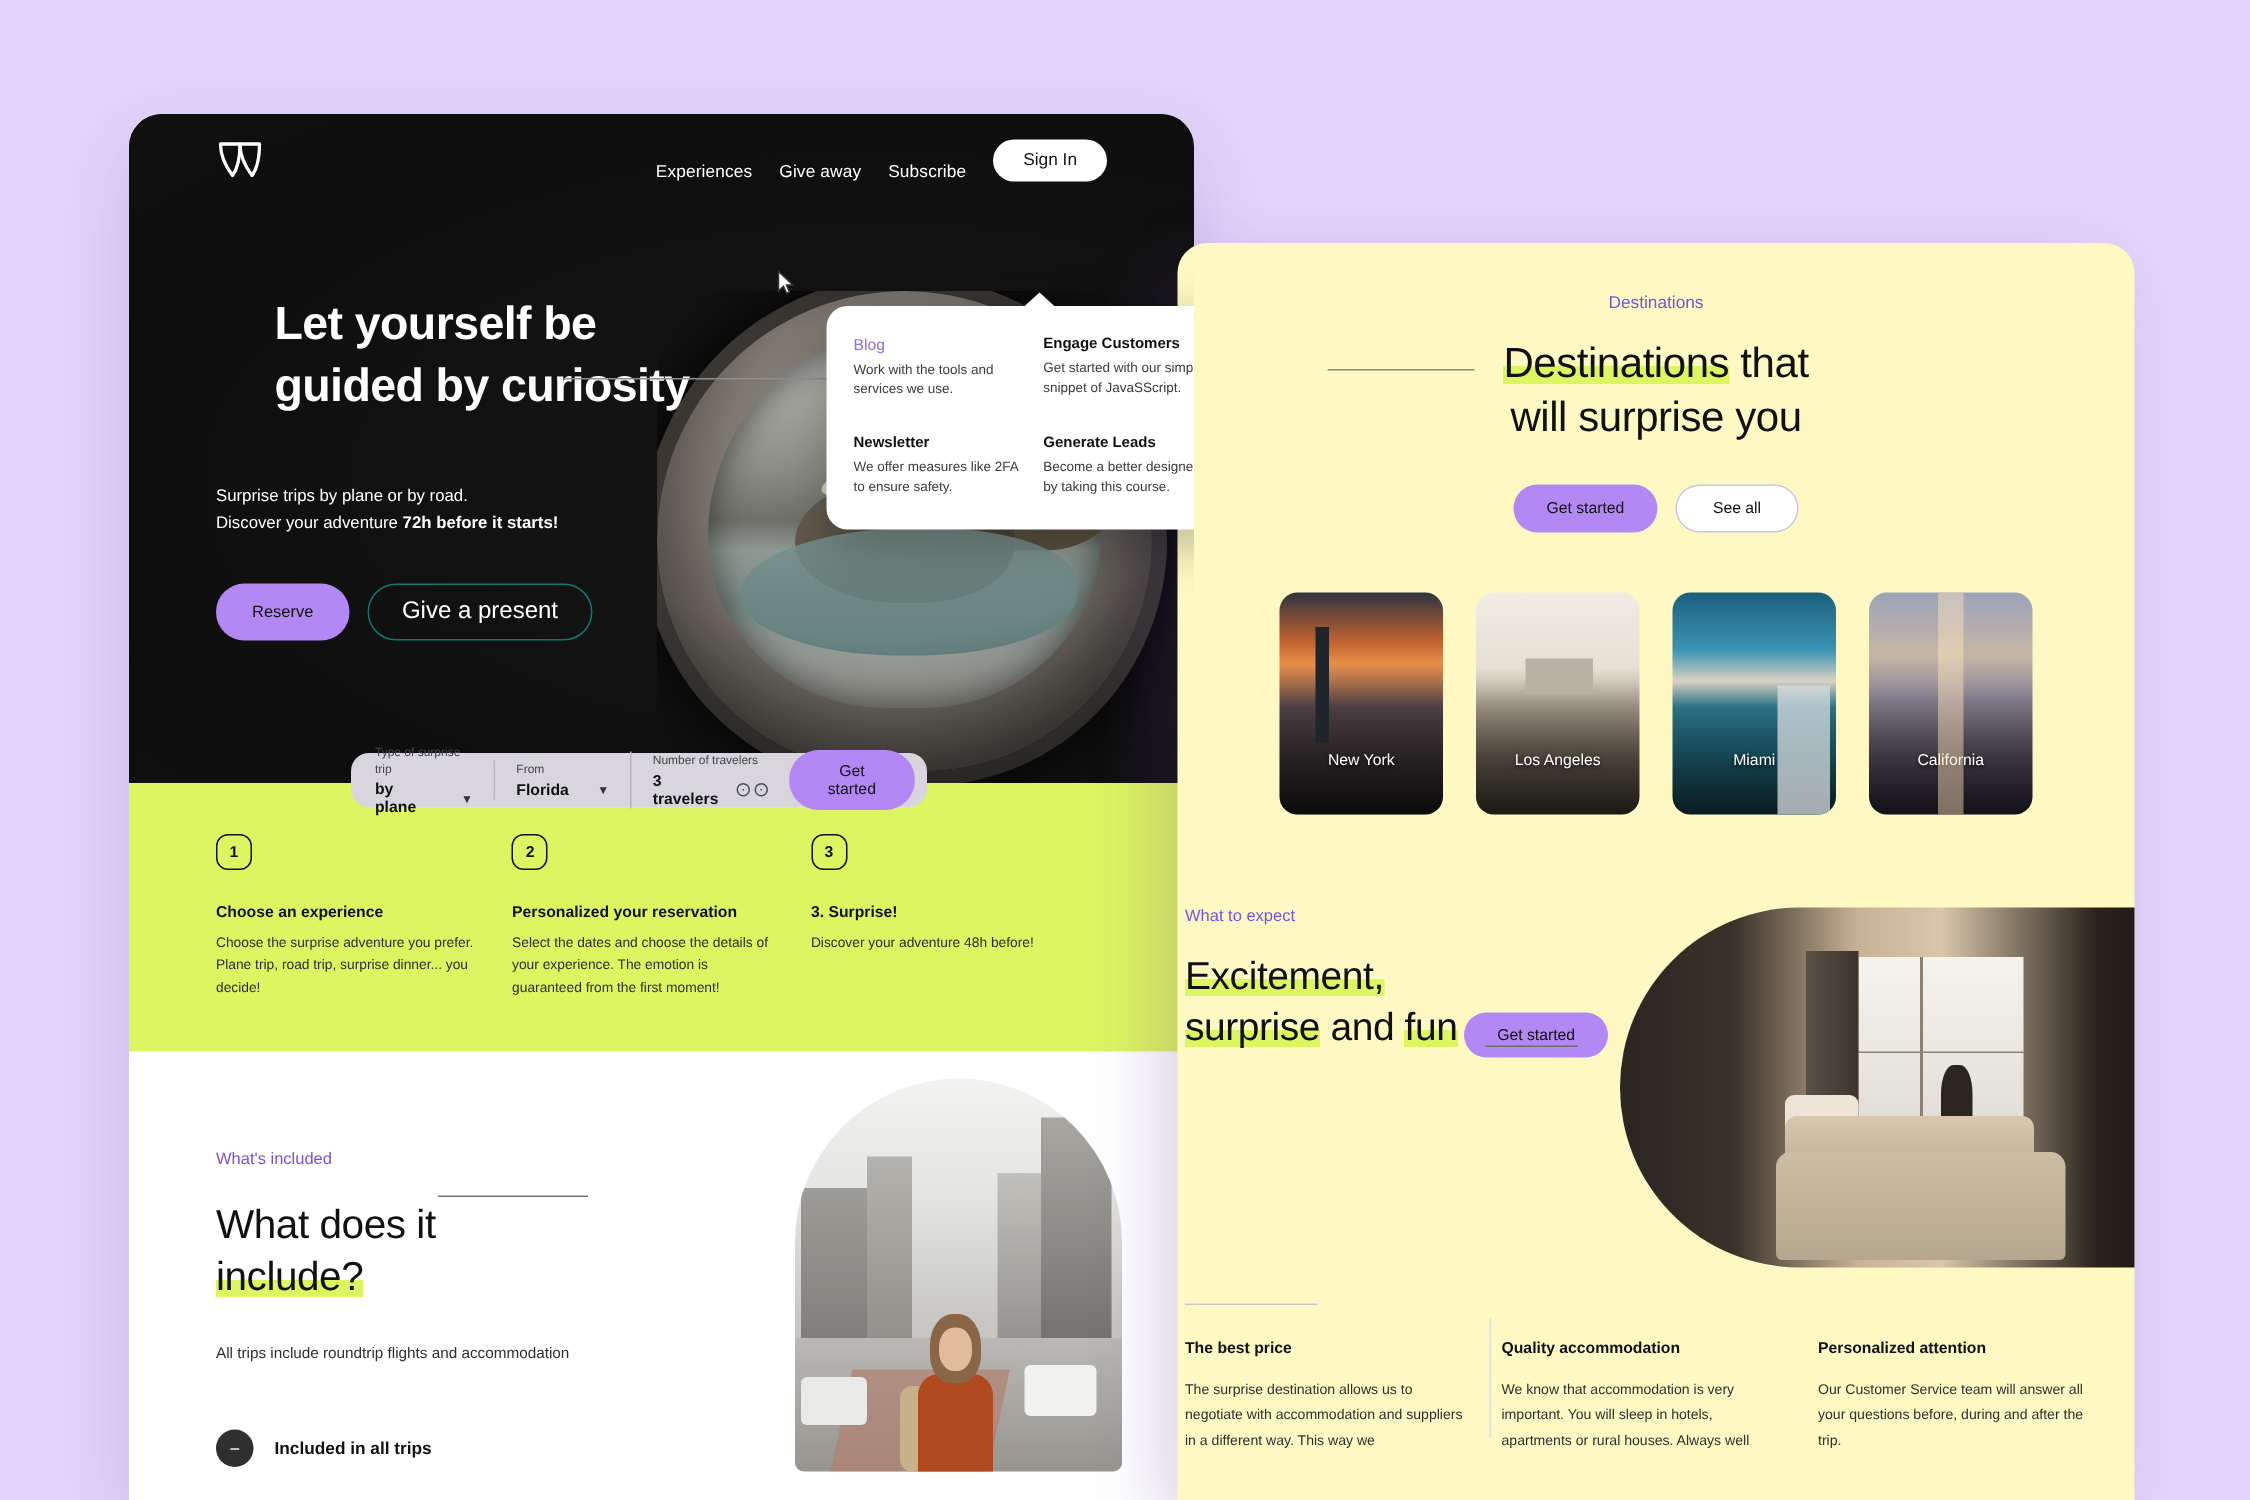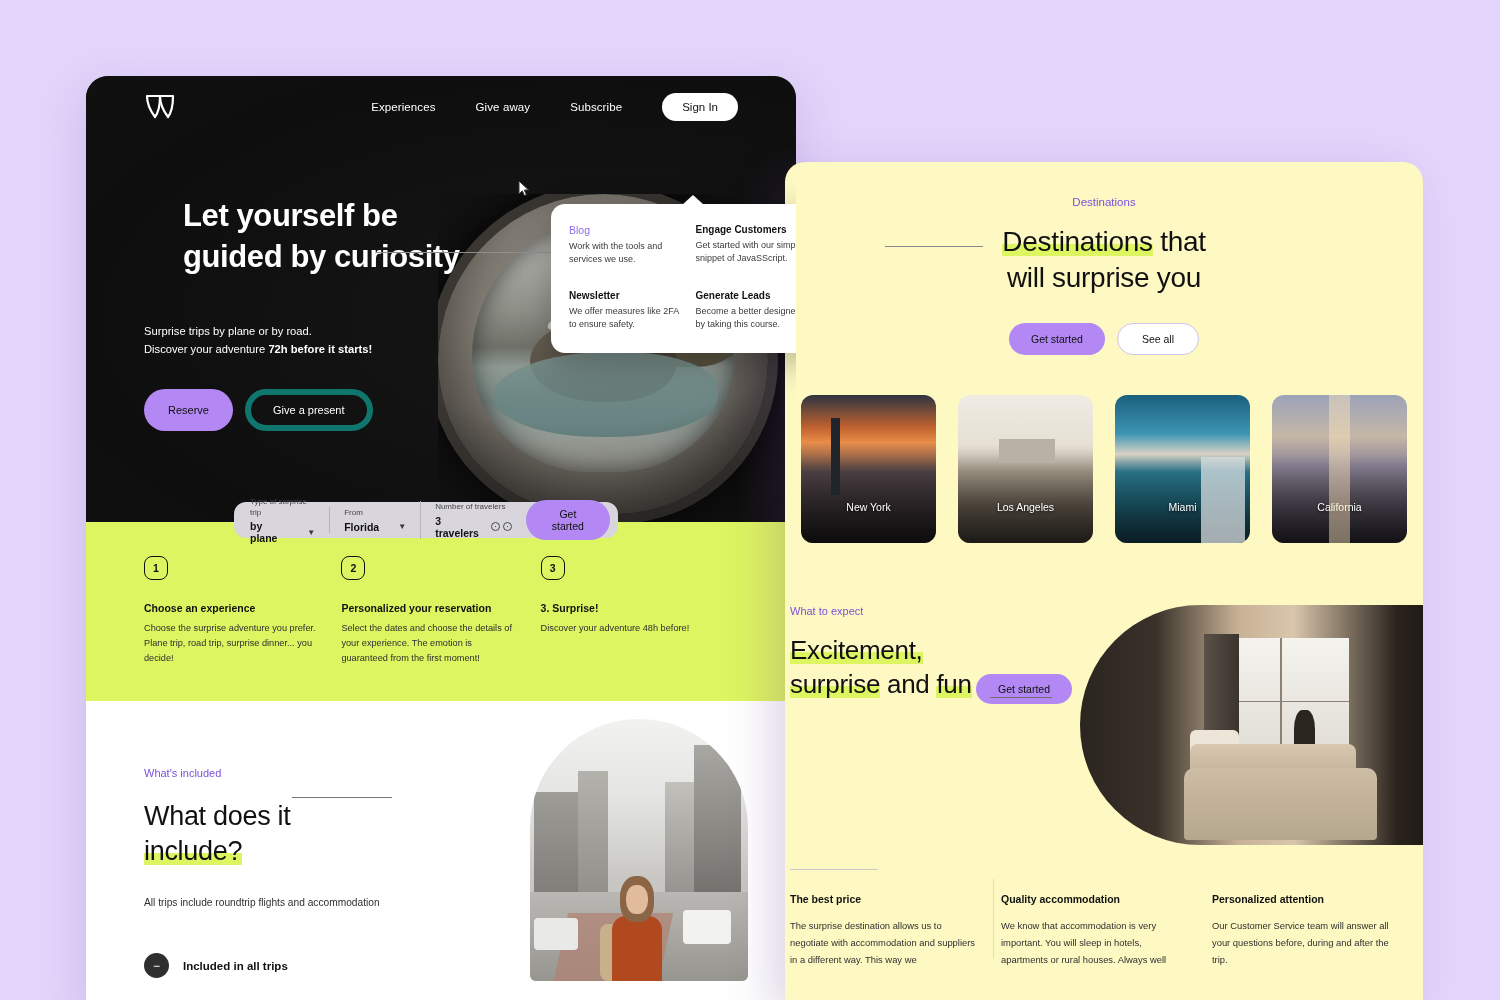--- a/index.html
+++ b/index.html
@@ -51,21 +51,21 @@
   .land2 { position:absolute; left:52%; top:18%; width:52%; height:40%;
     background: linear-gradient(160deg,#7c7567,#56503f 80%); border-radius: 55% 45% 40% 60%; }
   .beach { position:absolute; left:28%; top:30%; width:44%; height:10%;
     background: rgba(233,228,214,.75); border-radius: 50%; transform: rotate(-18deg); }
   .water { position:absolute; left:8%; top:52%; width:86%; height:34%;
     background: linear-gradient(180deg,#7b9390,#5d7d7c); border-radius: 55% 45% 50% 50%; opacity:.85;}
   .hero-dark-ol { position:absolute; inset:0; background: radial-gradient(ellipse at 70% 55%, rgba(0,0,0,0) 30%, rgba(10,10,10,.55) 72%, #101010 100%); }
 
   .nav { position: absolute; top: 0; left: 0; right: 0; height: 62px; display: flex; align-items: center; z-index: 6; }
   .logo { margin-left: 58px; width: 32px; height: 28px; }
-  .nav-links { margin-left: auto; display: flex; align-items: center; gap: 40px; margin-right: 58px; }
+  .nav-links { margin-left: auto; display: flex; align-items: flex-end; gap: 18px; margin-right: 58px; }
   .nav-link { color: #fff; font-size: 11.5px; letter-spacing: .1px; cursor: pointer; }
   .signin {
     background:#fff; color:#111; font-size: 11.5px; font-weight: 400;
     border-radius: 999px; padding: 8px 20px; border: none; cursor: pointer;
   }
 
   
   .dropdown {
     position: absolute; left: 465px; top: 128px; width: 275px;
     background: #fff; border-radius: 14px; z-index: 9;
@@ -90,22 +90,22 @@
   }
   .hero-rule { position:absolute; left: 290px; top: 176px; width: 182px; height: 1px; background:#8e8e8e; z-index: 5; }
   .hero-sub { margin-top: 44px; color:#fff; font-size: 11.2px; line-height: 1.65; }
   .hero-sub b { font-weight: bold; }
   .hero-btns { margin-top: 30px; display:flex; gap: 12px; }
   .btn-purple {
     background:#b388f5; color:#10100f; border:none; border-radius:999px;
     font-size: 11px; padding: 9px 24px; cursor:pointer; font-family: inherit;
   }
   .btn-outline {
-    background:transparent; color:#fff; border:6px solid #0f766e; border-radius:999px;
-    font-size: 11px; padding: 9px 22px; cursor:pointer; font-family: inherit;
+    background:transparent; color:#fff; border:1px solid #0f766e; border-radius:999px;
+    font-size: 16px; padding: 9px 22px; cursor:pointer; font-family: inherit;
   }
 
   .searchbar {
     position: absolute; left: 148px; top: 426px; width: 384px; height: 36px;
     background: #d8d6dc; border-radius: 12px; z-index: 7;
     display:flex; align-items:center; padding: 0 8px 0 16px;
   }
   .sb-field { padding-right: 14px; }
   .sb-field + .sb-field { border-left: 1px solid #b7b4bd; padding-left: 14px; }
   .sb-label { font-size: 8px; color:#45434a; line-height:1.4; }
@@ -175,21 +175,21 @@
   .dest-head { padding: 34px 40px 0 40px; text-align:center; position:relative; }
   .dest-eyebrow { color:#7b4fe0; font-size: 11.5px; }
   .dest-h2 { margin-top: 16px; font-size: 28px; color:#111; line-height: 1.3; letter-spacing:-.3px; }
   .dest-rule { position:absolute; left: 100px; top: 84px; width: 98px; height:1px; background:#8a8a8a; }
   .dest-p { margin: 22px auto 0 auto; width: 430px; font-size: 10.6px; color:#2f2f2f; line-height:1.62; }
   .dest-btns { margin-top: 26px; display:flex; justify-content:center; gap: 12px; }
   .btn-purple2 { background:#b388f5; color:#10100f; border:none; border-radius:999px; font-size:10.5px; padding:9px 22px; cursor:pointer; font-family:inherit;}
   .btn-white { background:#fff; color:#111; border:1px solid #cfc3e8; border-radius:999px; font-size:10.5px; padding:9px 24px; cursor:pointer; font-family:inherit;}
 
   .dest-cards { margin-top: 40px; display:flex; justify-content:center; gap: 22px; }
-  .dcard { width: 135px; height: 148px; border-radius: 12px; overflow:hidden; position:relative; cursor:pointer; }
+  .dcard { width: 109px; height: 148px; border-radius: 12px; overflow:hidden; position:relative; cursor:pointer; }
   .dcard .cap { position:absolute; left:0; right:0; bottom: 30px; text-align:center; color:#fff; font-size:10.5px; text-shadow: 0 1px 3px rgba(0,0,0,.8); }
   .dcard .shade { position:absolute; inset:0; background: linear-gradient(180deg, rgba(0,0,0,0) 40%, rgba(0,0,0,.55) 100%); }
   .c-ny { background: linear-gradient(180deg,#2e3440 0%,#c0622e 22%,#e98d4a 32%,#53464a 52%,#1c1a1b 100%); }
   .c-ny::after{content:"";position:absolute;left:22%;top:16%;width:9px;height:52%;background:#20242b;}
   .c-la { background: linear-gradient(180deg,#f0ece4 0%,#e6e0d4 34%,#a79c8c 52%,#6b6254 74%,#403a32 100%); }
   .c-la::after{content:"";position:absolute;left:30%;top:30%;width:42%;height:16%;background:#b9b2a4;}
   .c-mi { background: linear-gradient(180deg,#1b5f7d 0%,#3c94b4 26%,#d9d2c4 40%,#2e7e95 52%,#1e6578 74%,#173f4c 100%); }
   .c-mi::after{content:"";position:absolute;right:4%;top:42%;width:32%;height:58%;background:#d8dde0;opacity:.75;}
   .c-ca { background: linear-gradient(180deg,#9ca3b8 0%,#c5b7a6 28%,#8c8496 48%,#5b5361 72%,#2a2732 100%); }
   .c-ca::after{content:"";position:absolute;left:42%;top:0;width:16%;height:100%;background:rgba(255,230,190,.45);}

